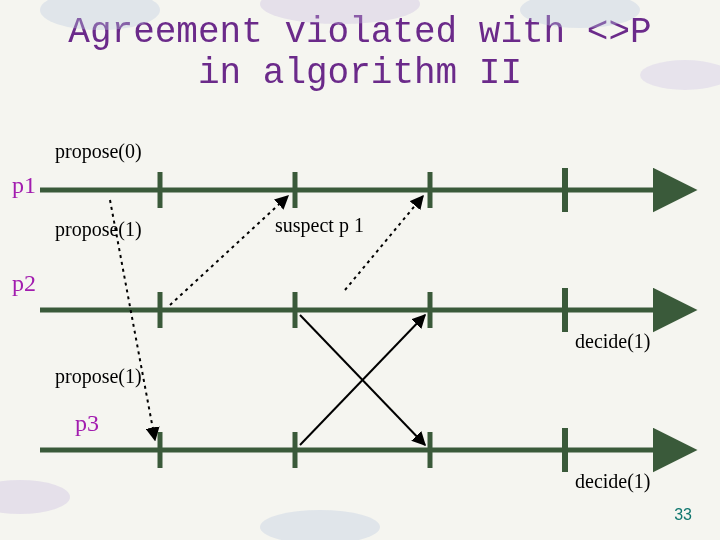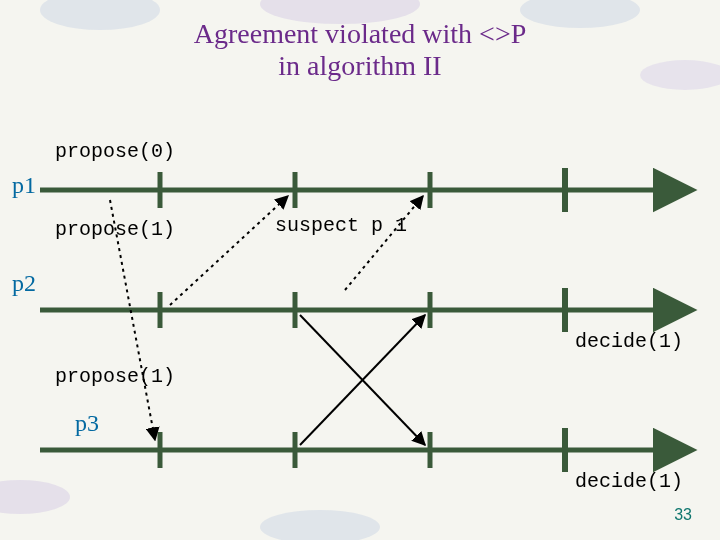--- a/index.html
+++ b/index.html
@@ -13,41 +13,41 @@
     overflow: hidden;
   }
   .bg-blob {
     position: absolute;
     border-radius: 50%;
     opacity: 0.35;
   }
   .title {
     text-align: center;
     color: #6b2a8a;
-    font-size: 28px;
+    font-size: 36px;
     line-height: 1.15;
-    padding-top: 18px;
-    font-family: Liberation Serif, serif;
+    padding-top: 12px;
+    font-family: Liberation Mono, monospace;
   }
   .diagram {
     position: absolute;
     left: 0;
     top: 140px;
     width: 720px;
     height: 370px;
   }
   .label {
     position: absolute;
     color: #000;
     font-size: 20px;
-    font-family: Liberation Mono, monospace;
+    font-family: Liberation Serif, serif;
   }
   .plabel {
     position: absolute;
-    color: #0369a1;
+    color: #a21caf;
     font-size: 24px;
     font-family: "Times New Roman", serif;
   }
   .pagenum {
     position: absolute;
     right: 28px;
     bottom: 16px;
     font-size: 16px;
     color: #0f766e;
     font-family: "Trebuchet MS", sans-serif;

